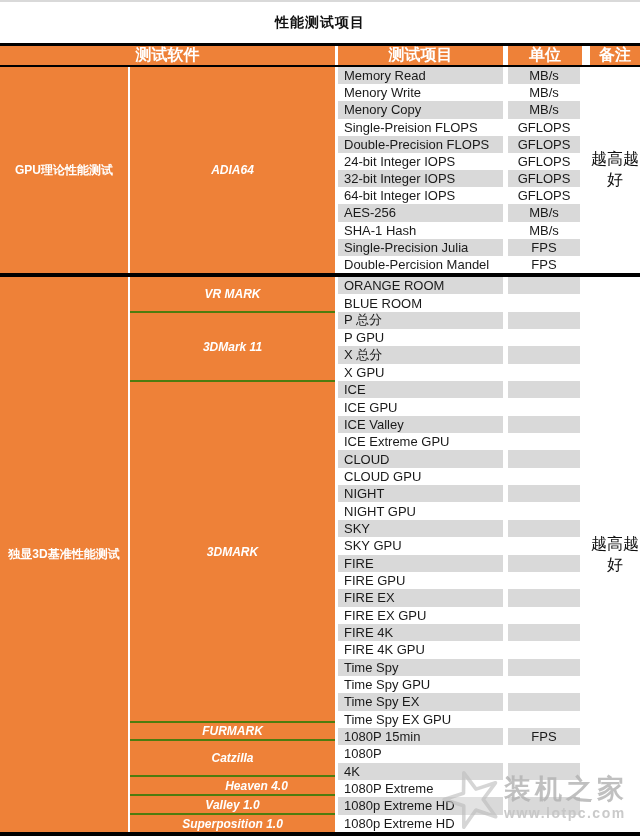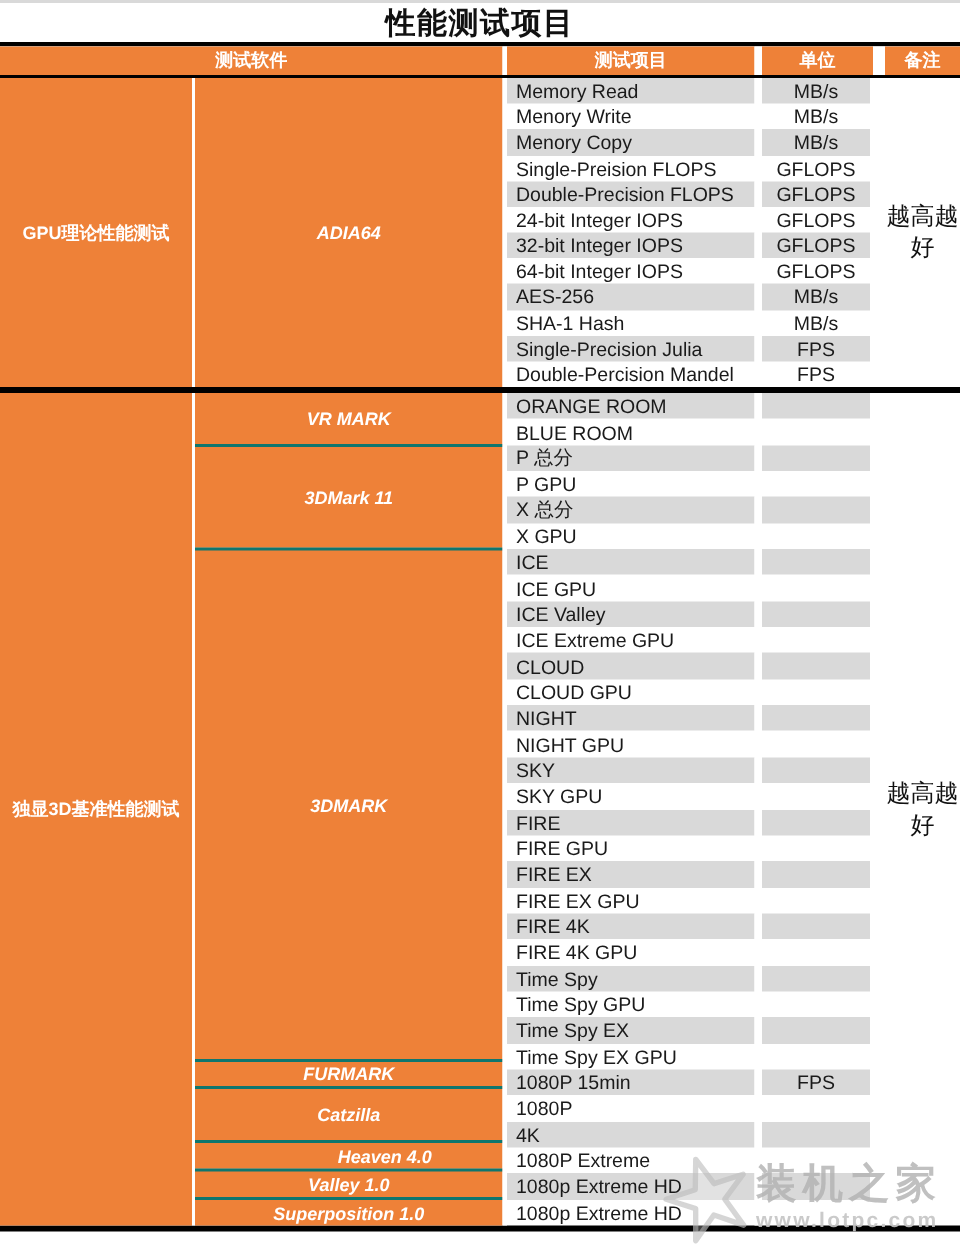--- a/index.html
+++ b/index.html
@@ -9,36 +9,36 @@
   .page {
     width: 640px; height: 836px;
     position: relative;
     background: #fff;
     overflow: hidden;
   }
 
   .top-strip { height: 2px; background: #d9d9d9; }
 
   .title-bar {
-    height: 26px;
+    height: 41px;
     display: flex; align-items: center; justify-content: center;
-    font-size: 20px; font-weight: bold; color: #111;
+    font-size: 14px; font-weight: bold; color: #111;
     letter-spacing: 1px;
   }
 
   .bl { background: #000; }
   .bl.t3 { height: 3px; }
   .bl.t2 { height: 2px; }
   .bl.t4 { height: 4px; }
 
   
   .header-row { height: 19px; display: flex; background: #fff; }
   .hcell {
     background: var(--orange, #EE8138);
-    color: #fff; font-weight: bold; font-size: 12px;
+    color: #fff; font-weight: bold; font-size: 16px;
     display: flex; align-items: center; justify-content: center;
   }
   .h-soft   { width: 335px; }
   .h-item   { width: 165px; }
   .h-unit   { width: 74px; }
   .h-remark { width: 50px; }
   .hgap2 { width: 3px; } .hgap3 { width: 5px; } .hgap4 { width: 8px; }
 
   
   .section { display: flex; }
@@ -56,21 +56,21 @@
   .gut { background: #fff; }
   .g1 { width: 2px; } .g2 { width: 3px; } .g3 { width: 5px; } .g4 { width: 8px; }
 
   .soft-col { width: 205px; display: flex; flex-direction: column; }
   .group {
     background: var(--orange, #EE8138);
     color: #fff; font-weight: bold; font-size: 12px;
     display: flex; align-items: center; justify-content: center;
     flex-basis: 0; min-height: 0; font-style: italic;
   }
-  .group.sep { border-top: 2px solid #0f766e; }
+  .group.sep { border-top: 2px solid #4d7c0f; }
 
   .rows-col { width: 244px; display: flex; flex-direction: column; }
   .row { flex: 1; display: flex; min-height: 0; }
   .cell {
     font-size: 13px; color: #1a1a1a;
     display: flex; align-items: center;
     overflow: hidden; white-space: nowrap;
   }
   .item-cell { width: 165px; padding-left: 6px; }
   .unit-cell { width: 72px; justify-content: center; }

